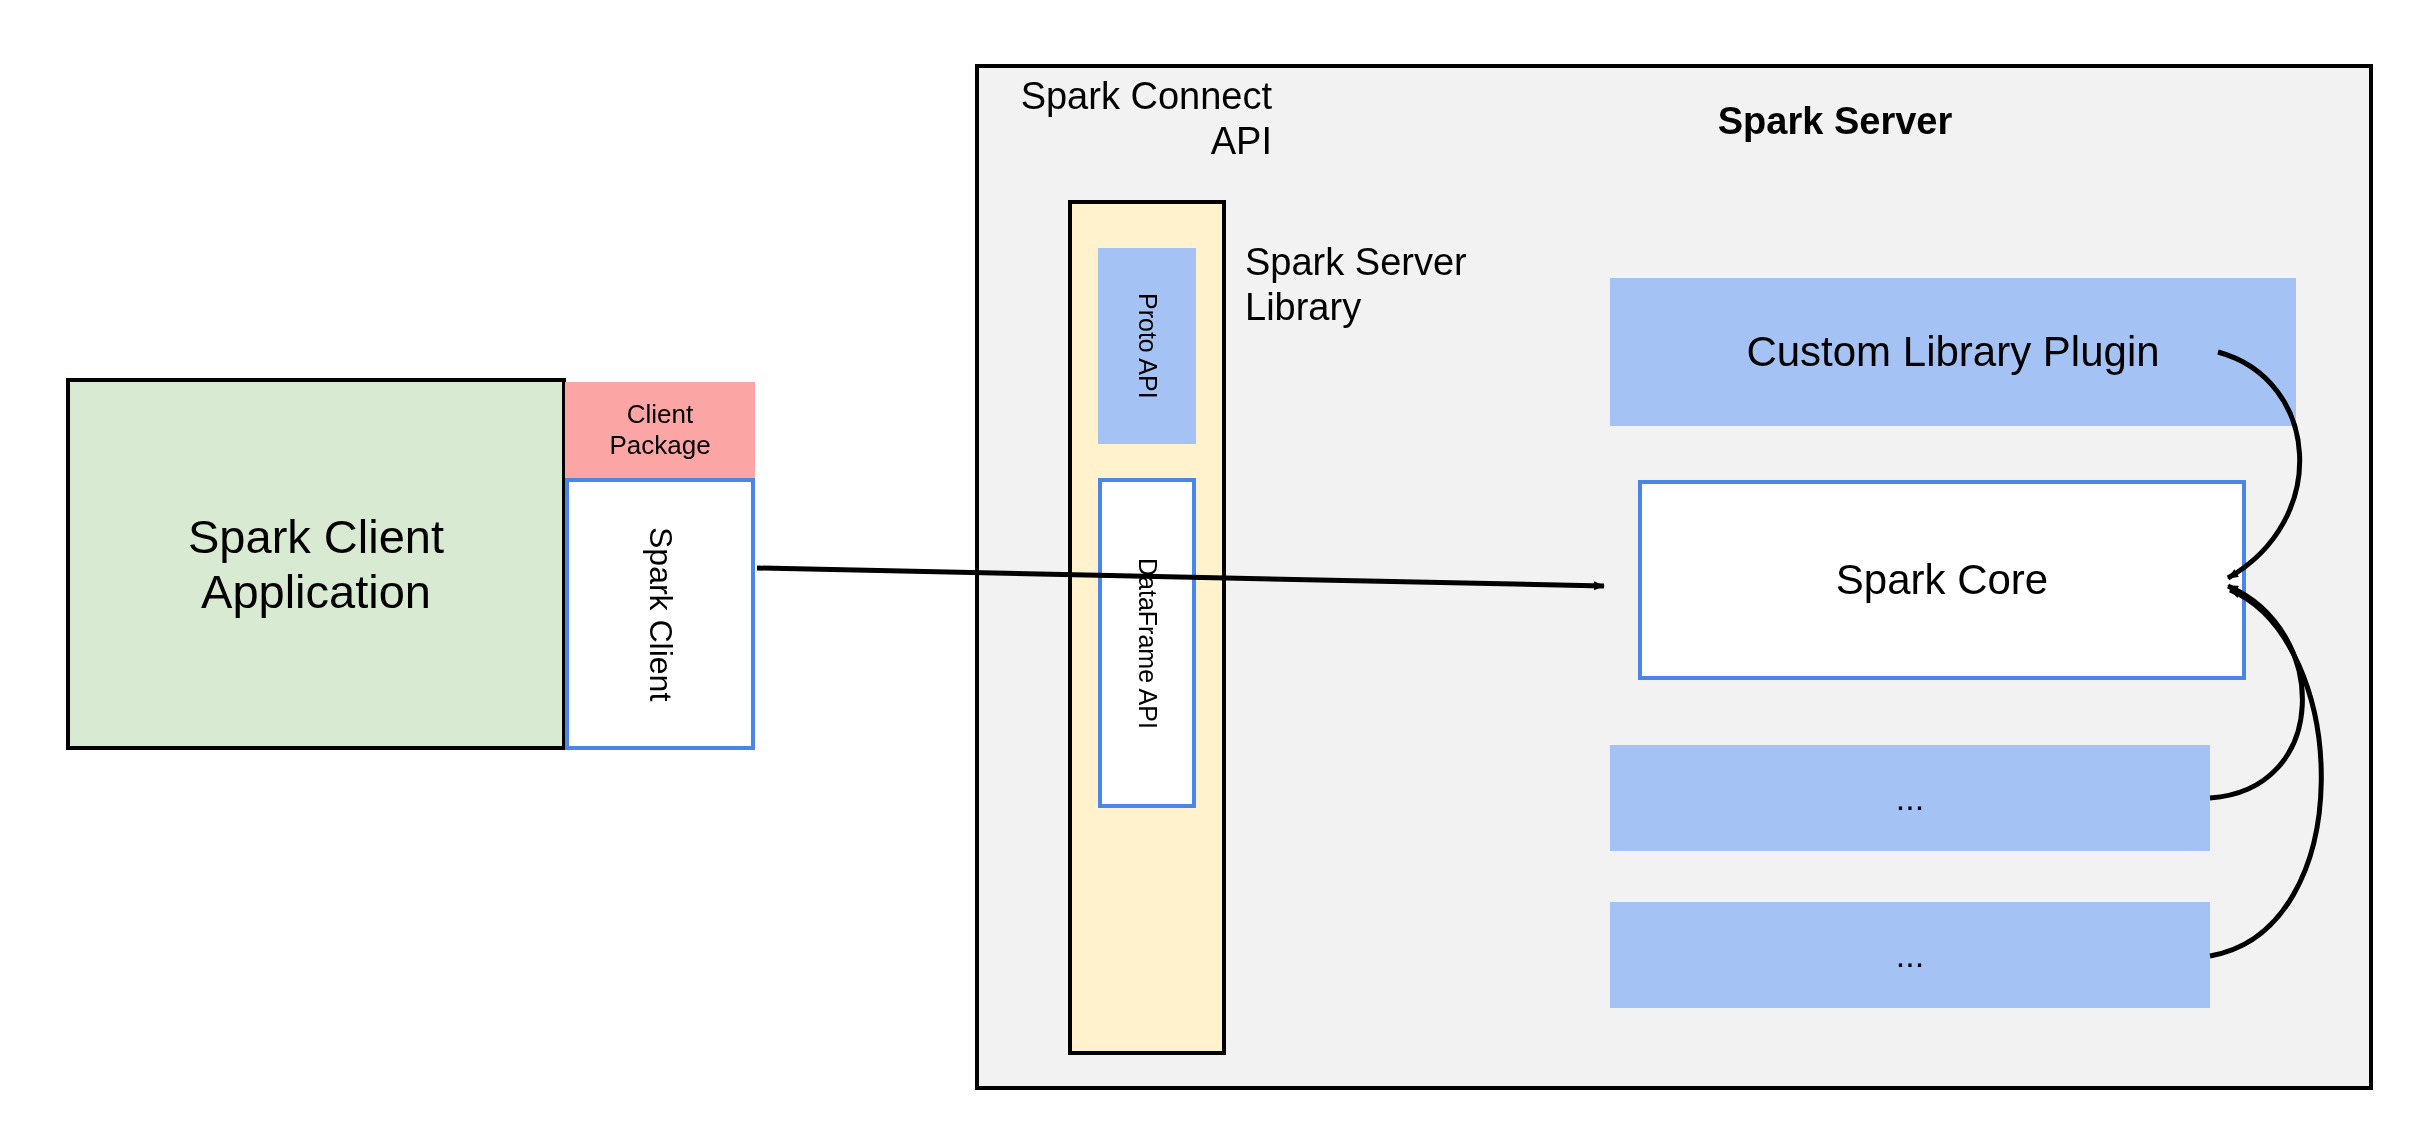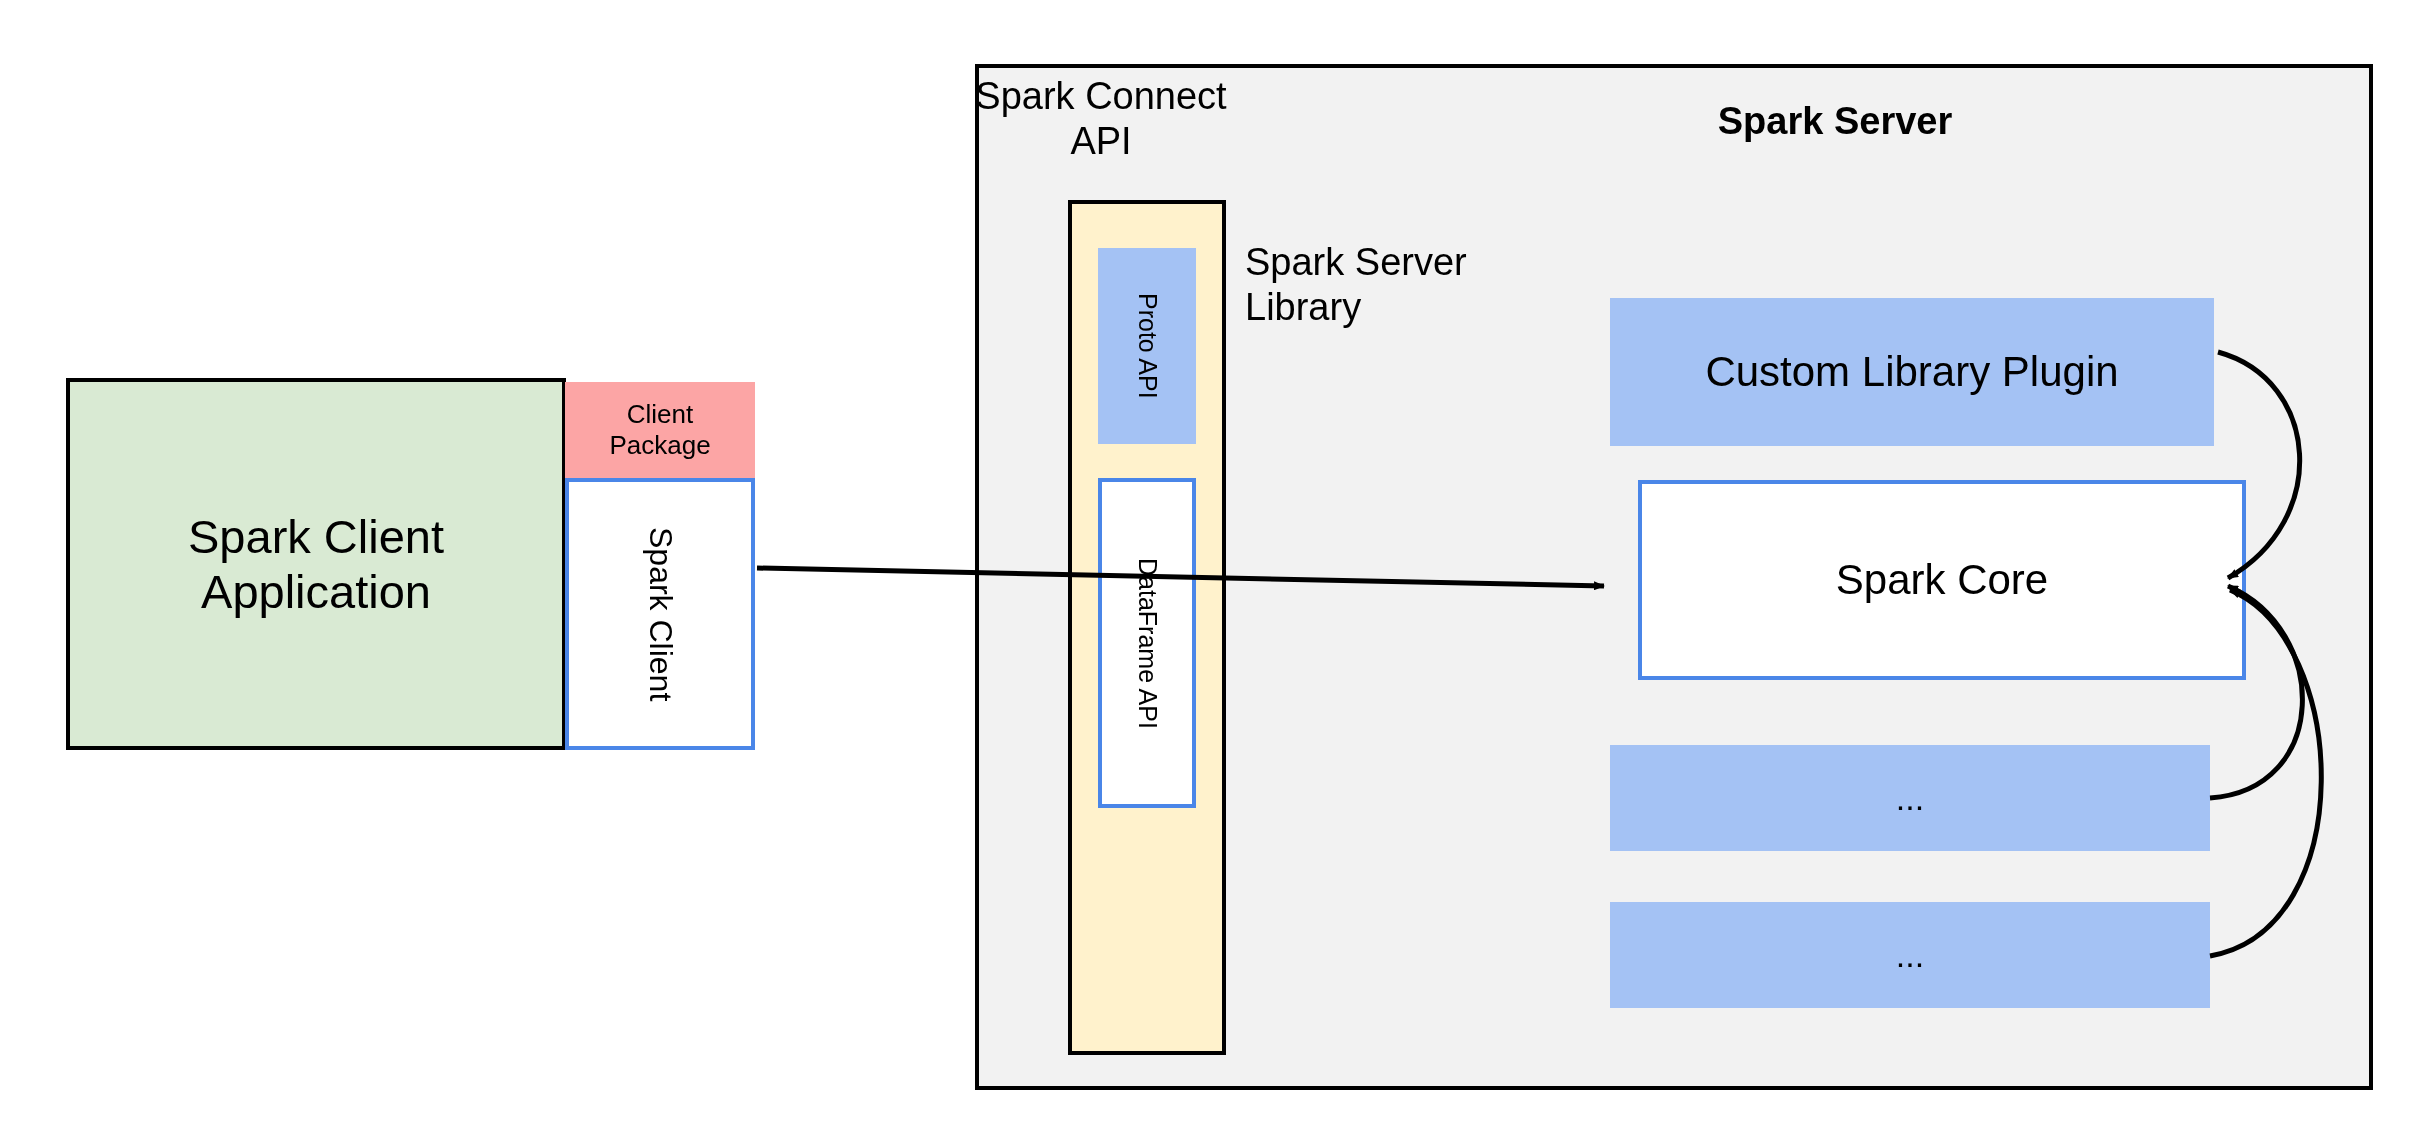--- a/index.html
+++ b/index.html
@@ -66,28 +66,28 @@
   #server-container {
     left: 975px;
     top: 64px;
     width: 1398px;
     height: 1026px;
     background: #f2f2f2;
     border: 4px solid #000000;
     z-index: 1;
   }
   #connect-api-label {
-    left: 956px;
+    left: 982px;
     top: 68px;
     width: 290px;
     height: 96px;
     font-size: 38px;
     z-index: 4;
     display: block;
-    text-align: center;
+    text-align: right;
     padding-top: 6px;
   }
   #connect-api-label span { display: block; }
   #server-title {
     left: 1700px;
     top: 96px;
     width: 270px;
     height: 50px;
     font-size: 38px;
     font-weight: bold;
@@ -135,26 +135,25 @@
   .vtext-small {
     writing-mode: vertical-rl;
     text-orientation: mixed;
     font-size: 25px;
     white-space: nowrap;
   }
   
   #plugin-box {
     left: 1610px;
     top: 278px;
-    width: 604px;
+    width: 686px;
     height: 148px;
     background: #a4c2f4;
     font-size: 42px;
     z-index: 3;
-    margin-top: 20px;
   }
   #spark-core {
     left: 1610px;
     top: 480px;
     width: 608px;
     height: 200px;
     background: #ffffff;
     border: 4px solid #4a86e8;
     font-size: 42px;
     z-index: 3;

